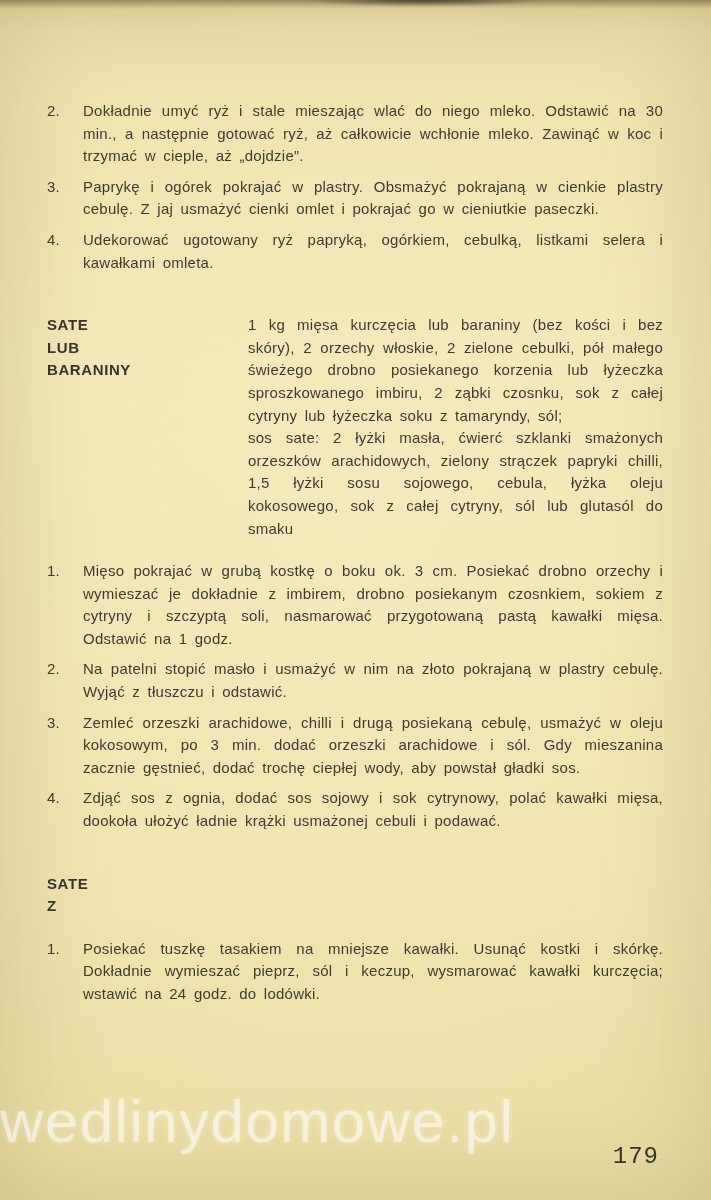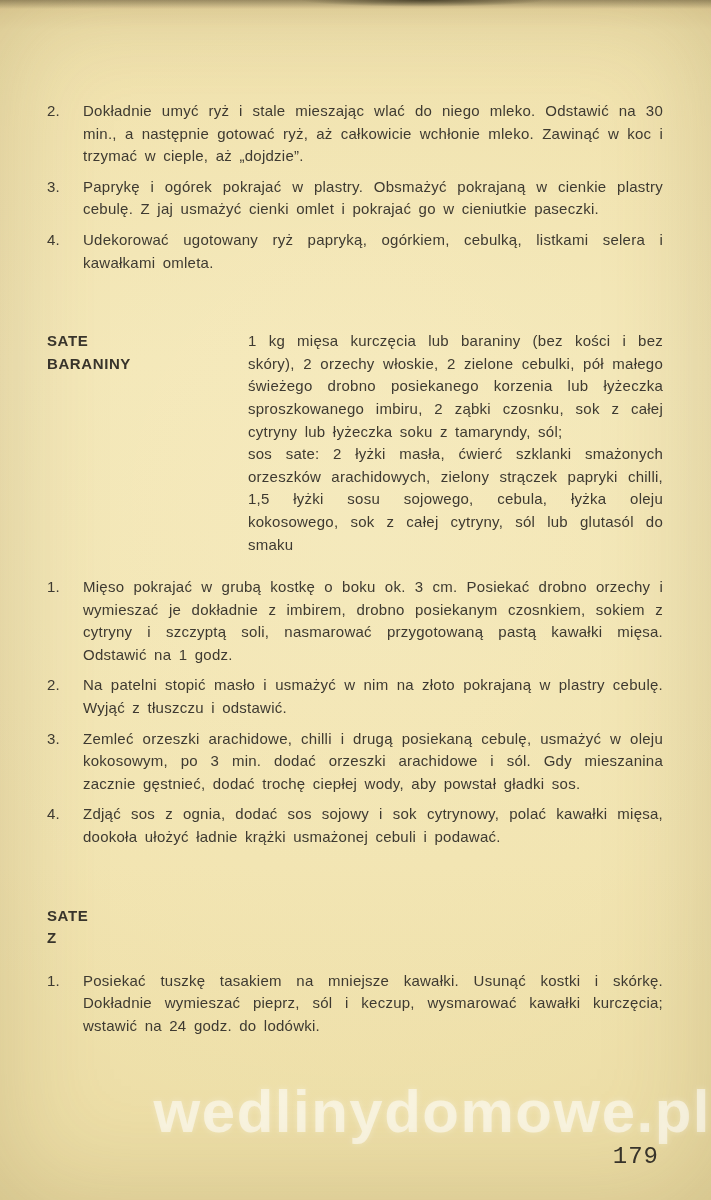--- a/index.html
+++ b/index.html
@@ -31,36 +31,36 @@
     position:absolute; top:100px; left:47px; width:616px;
     font-size:15px; line-height:22.6px;
     letter-spacing:0.25px; word-spacing:3px;
     text-align:justify;
     hyphens:auto;
   }
   ol.steps { list-style:none; }
   .step { display:flex; margin-bottom:8px; }
   .step .num { flex:0 0 36px; text-align:left; }
   .step .txt { flex:1; text-align:justify; }
-  .recipe { margin-top:56px; }
+  .recipe { margin-top:40px; }
   .recipe-head { display:flex; margin-bottom:20px; }
   .recipe-title {
     flex:0 0 201px;
     font-size:15px; font-weight:bold; letter-spacing:0.6px;
     line-height:22.6px; color:#38342b;
     text-align:left;
   }
   .recipe-title span { display:block; }
   .ingredients { flex:1; }
   .ingredients p { text-align:justify; }
   .recipe-steps { margin-top:16px; }
   .watermark {
-    position:absolute; left:0; right:0; bottom:54px;
-    text-align:right; white-space:nowrap;
-    font-size:60px; font-weight:bold; letter-spacing:1.5px;
+    position:absolute; left:0; right:0; bottom:44px;
+    text-align:left; white-space:nowrap;
+    font-size:60px; font-weight:normal; letter-spacing:1.5px;
     color:rgba(255,255,255,0.52);
     text-shadow:0 0 7px rgba(255,255,255,0.30);
     pointer-events:none;
     z-index:2;
   }
   .page-number {
     position:absolute; right:52px; bottom:30px;
     font-size:24px; letter-spacing:1px; color:#37332a;
     z-index:3;
     font-family:Liberation Mono, monospace;
@@ -87,20 +87,21 @@
       <li class="step">
         <span class="num">4.</span>
         <span class="txt">Udekorować ugotowany ryż papryką, ogórkiem, cebulką, listkami selera i kawałkami omleta.</span>
       </li>
     </ol>
 
     <section class="recipe">
       <div class="recipe-head">
         <h2 class="recipe-title">
           <span>SATE</span>
+          <span>LUB</span>
           <span>BARANINY</span>
         </h2>
         <div class="ingredients">
           <p>1 kg mięsa kurczęcia lub baraniny (bez kości i bez skóry), 2 orzechy włoskie, 2 zielone cebulki, pół małego świeżego drobno posiekanego korzenia lub łyżeczka sproszkowanego imbiru, 2 ząbki czosnku, sok z całej cytryny lub łyżeczka soku z tamaryndy, sól;</p>
           <p>sos sate: 2 łyżki masła, ćwierć szklanki smażonych orzeszków arachidowych, zielony strączek papryki chilli, 1,5 łyżki sosu sojowego, cebula, łyżka oleju kokosowego, sok z całej cytryny, sól lub glutasól do smaku</p>
         </div>
       </div>
       <ol class="steps recipe-steps">
         <li class="step">
           <span class="num">1.</span>

